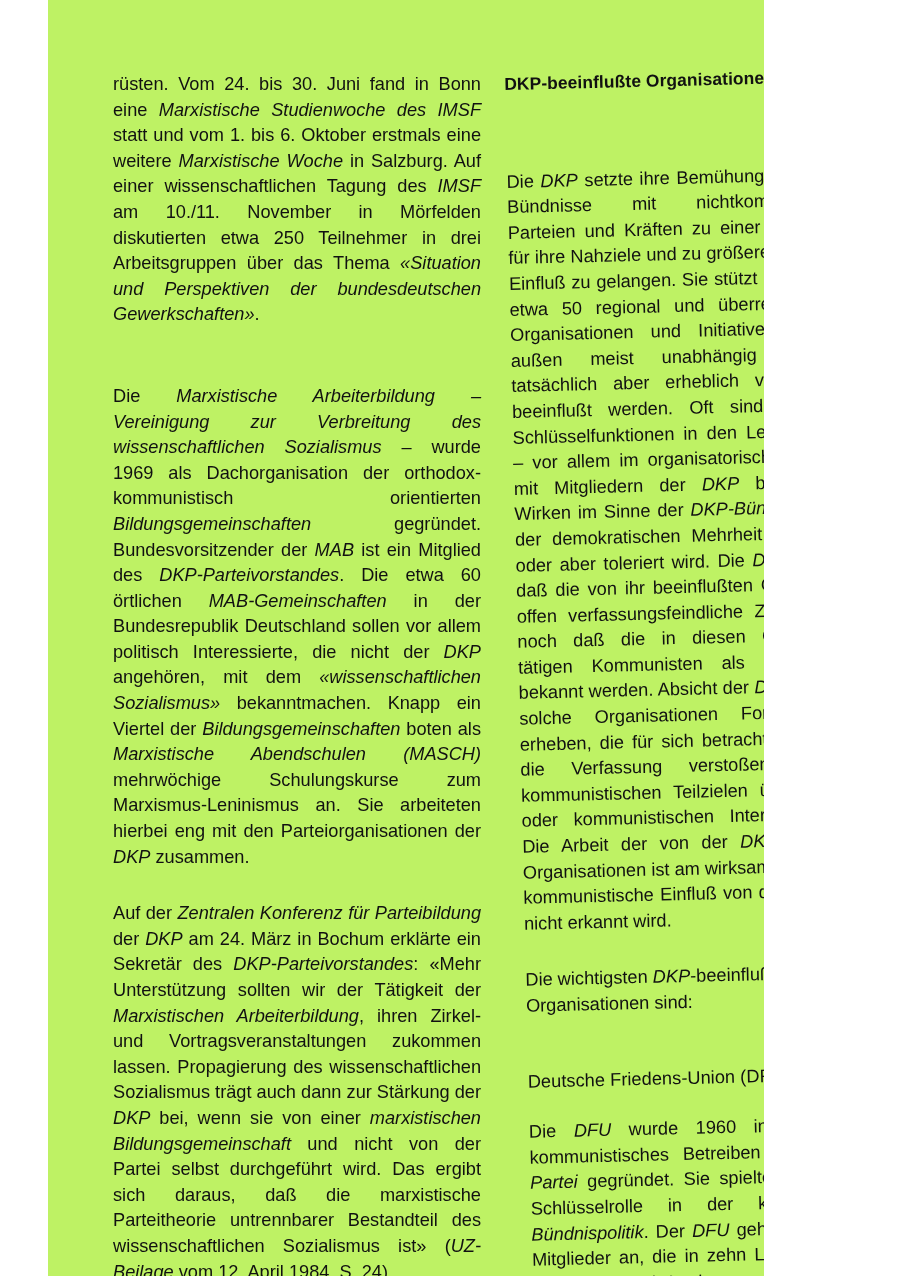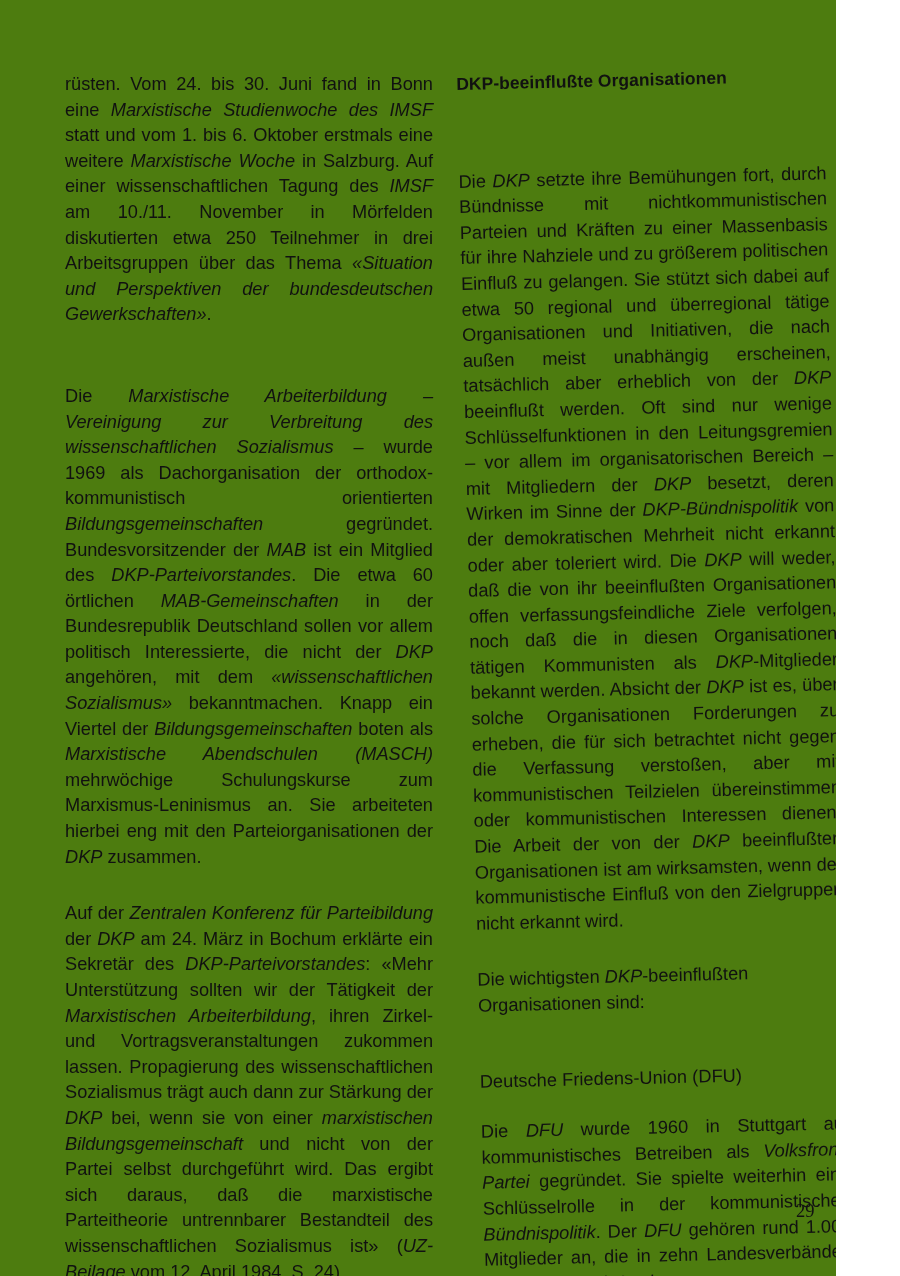--- a/index.html
+++ b/index.html
@@ -3,26 +3,27 @@
 <meta charset="utf-8">
 <title>DKP-beeinflußte Organisationen — Seite 29</title>
 <style>
   html, body {
     margin: 0;
     padding: 0;
     background: #ffffff;
   }
   .page {
     position: relative;
-    width: 836px;
+    width: 716px;
     height: 1276px;
-    background: #4d7c0f;
+    background: #bef264;
     overflow: hidden;
     font-family: "Liberation Sans", "DejaVu Sans", sans-serif;
     color: #111111;
+    margin-left: 48px;
     -webkit-font-smoothing: antialiased;
   }
 
   
   .scan-speck {
     position: absolute;
     left: 866px;
     top: 6px;
     width: 3px;
     height: 22px;

